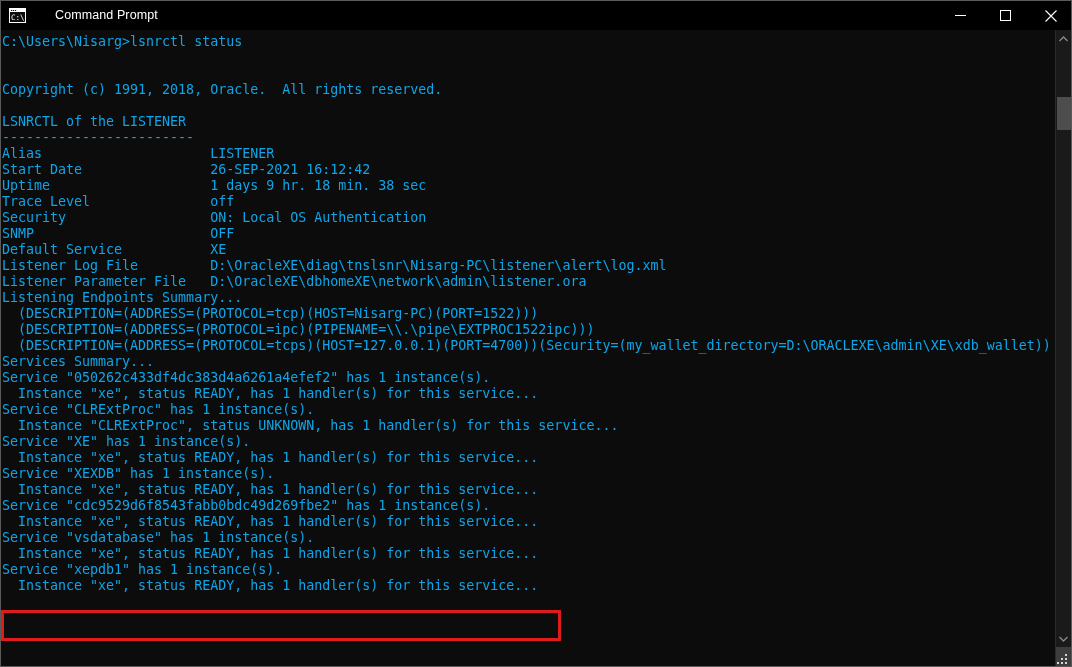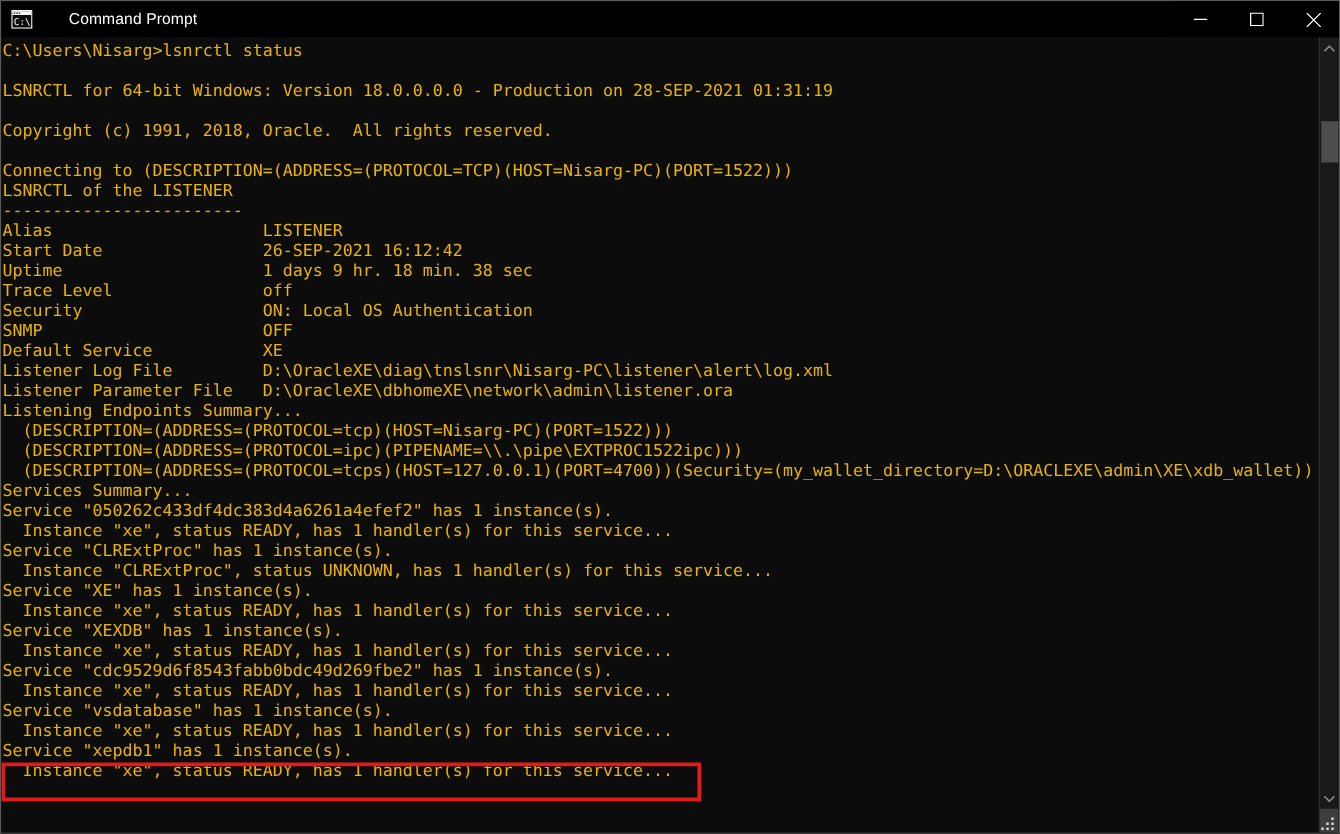--- a/index.html
+++ b/index.html
@@ -75,21 +75,21 @@
     background: #0c0c0c;
     overflow: hidden;
   }
   #lines {
     position: absolute;
     left: 1px;
     top: 4px;
     width: 1055px;
   }
   .line {
-    color: #eab308;
+    color: #0ea5e9;
     font-family: "DejaVu Sans Mono", monospace;
     font-size: 13.3px;
     line-height: 16px;
     height: 16px;
     white-space: pre;
     letter-spacing: 0px;
   }
 
   
   #highlight-box {
@@ -182,25 +182,23 @@
           <path d="M0.5 0.5 L11.5 11.5 M11.5 0.5 L0.5 11.5" stroke="#ffffff" stroke-width="1.1" fill="none"></path>
         </svg>
       </div>
     </div>
   </div>
 
   <div id="terminal">
     <div id="lines">
       <div class="line">C:\Users\Nisarg&gt;lsnrctl status</div>
       <div class="line"></div>
-      <div class="line">LSNRCTL for 64-bit Windows: Version 18.0.0.0.0 - Production on 28-SEP-2021 01:31:19</div>
       <div class="line"></div>
       <div class="line">Copyright (c) 1991, 2018, Oracle.  All rights reserved.</div>
       <div class="line"></div>
-      <div class="line">Connecting to (DESCRIPTION=(ADDRESS=(PROTOCOL=TCP)(HOST=Nisarg-PC)(PORT=1522)))</div>
       <div class="line">LSNRCTL of the LISTENER</div>
       <div class="line">------------------------</div>
       <div class="line">Alias                     LISTENER</div>
       <div class="line">Start Date                26-SEP-2021 16:12:42</div>
       <div class="line">Uptime                    1 days 9 hr. 18 min. 38 sec</div>
       <div class="line">Trace Level               off</div>
       <div class="line">Security                  ON: Local OS Authentication</div>
       <div class="line">SNMP                      OFF</div>
       <div class="line">Default Service           XE</div>
       <div class="line">Listener Log File         D:\OracleXE\diag\tnslsnr\Nisarg-PC\listener\alert\log.xml</div>

